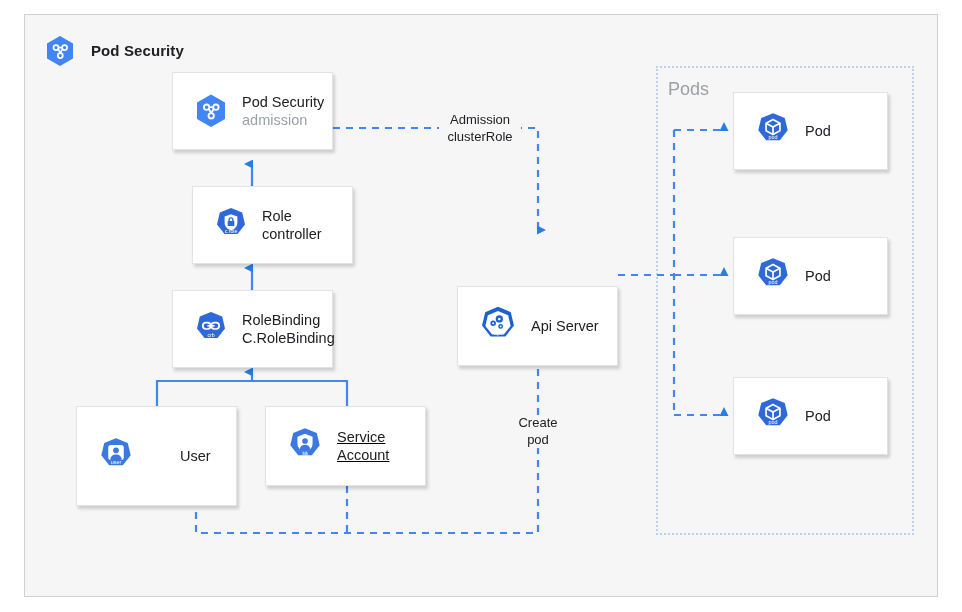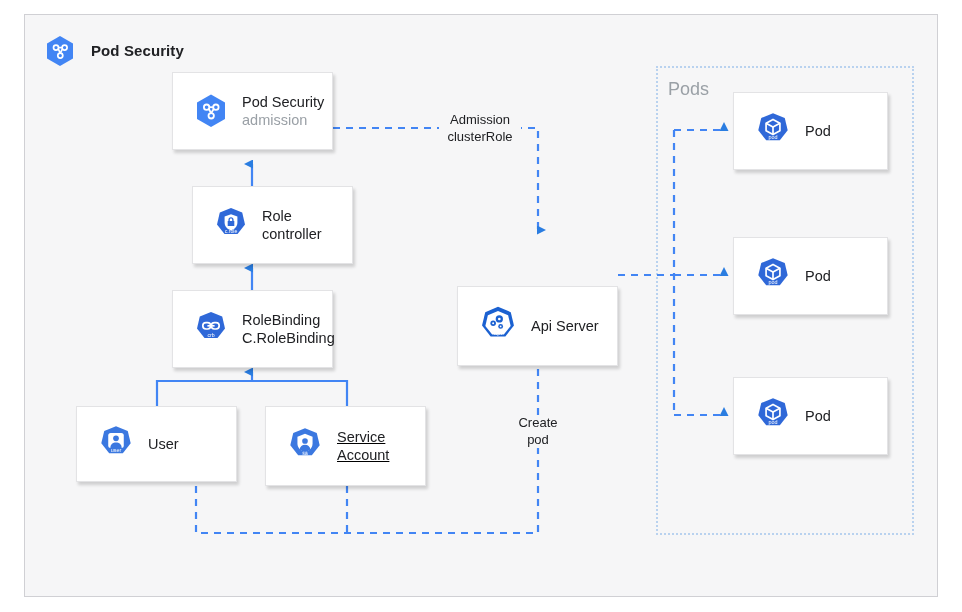--- a/index.html
+++ b/index.html
@@ -230,21 +230,21 @@
         <line x1="16.4" y1="16.8" x2="23.6" y2="16.8"></line>
       </g>
       <text x="20" y="27.6" font-family="'Liberation Sans', sans-serif" font-size="5.2" fill="#ffffff" text-anchor="middle">crb</text>
     </svg>
     <div class="ntext">
       <div class="l1">RoleBinding</div>
       <div class="l2">C.RoleBinding</div>
     </div>
   </div>
 
-  <div class="node" style="left:76px; top:406px; width:161px; height:76px;">
+  <div class="node" style="left:76px; top:406px; width:161px; height:100px;gap:32px;">
     <svg class="nicon" width="42" height="42" viewBox="0 0 40 40">
       <polygon points="20,3 31.2,7.6 34,19.4 26.5,28.9 13.5,28.9 6,19.4 8.8,7.6" fill="#3b78e0"></polygon>
       <rect x="12.6" y="9.6" width="14.8" height="14.2" rx="2.4" fill="#ffffff"></rect>
       <circle cx="20" cy="14.6" r="2.7" fill="#3b78e0"></circle>
       <path d="M14.6,23.8 C14.6,20.2 17.0,18.5 20,18.5 C23.0,18.5 25.4,20.2 25.4,23.8 Z" fill="#3b78e0"></path>
       <text x="20" y="27.9" font-family="'Liberation Sans', sans-serif" font-size="5.2" fill="#ffffff" text-anchor="middle">user</text>
     </svg>
     <div class="ntext">
       <div class="l1">User</div>
     </div>

